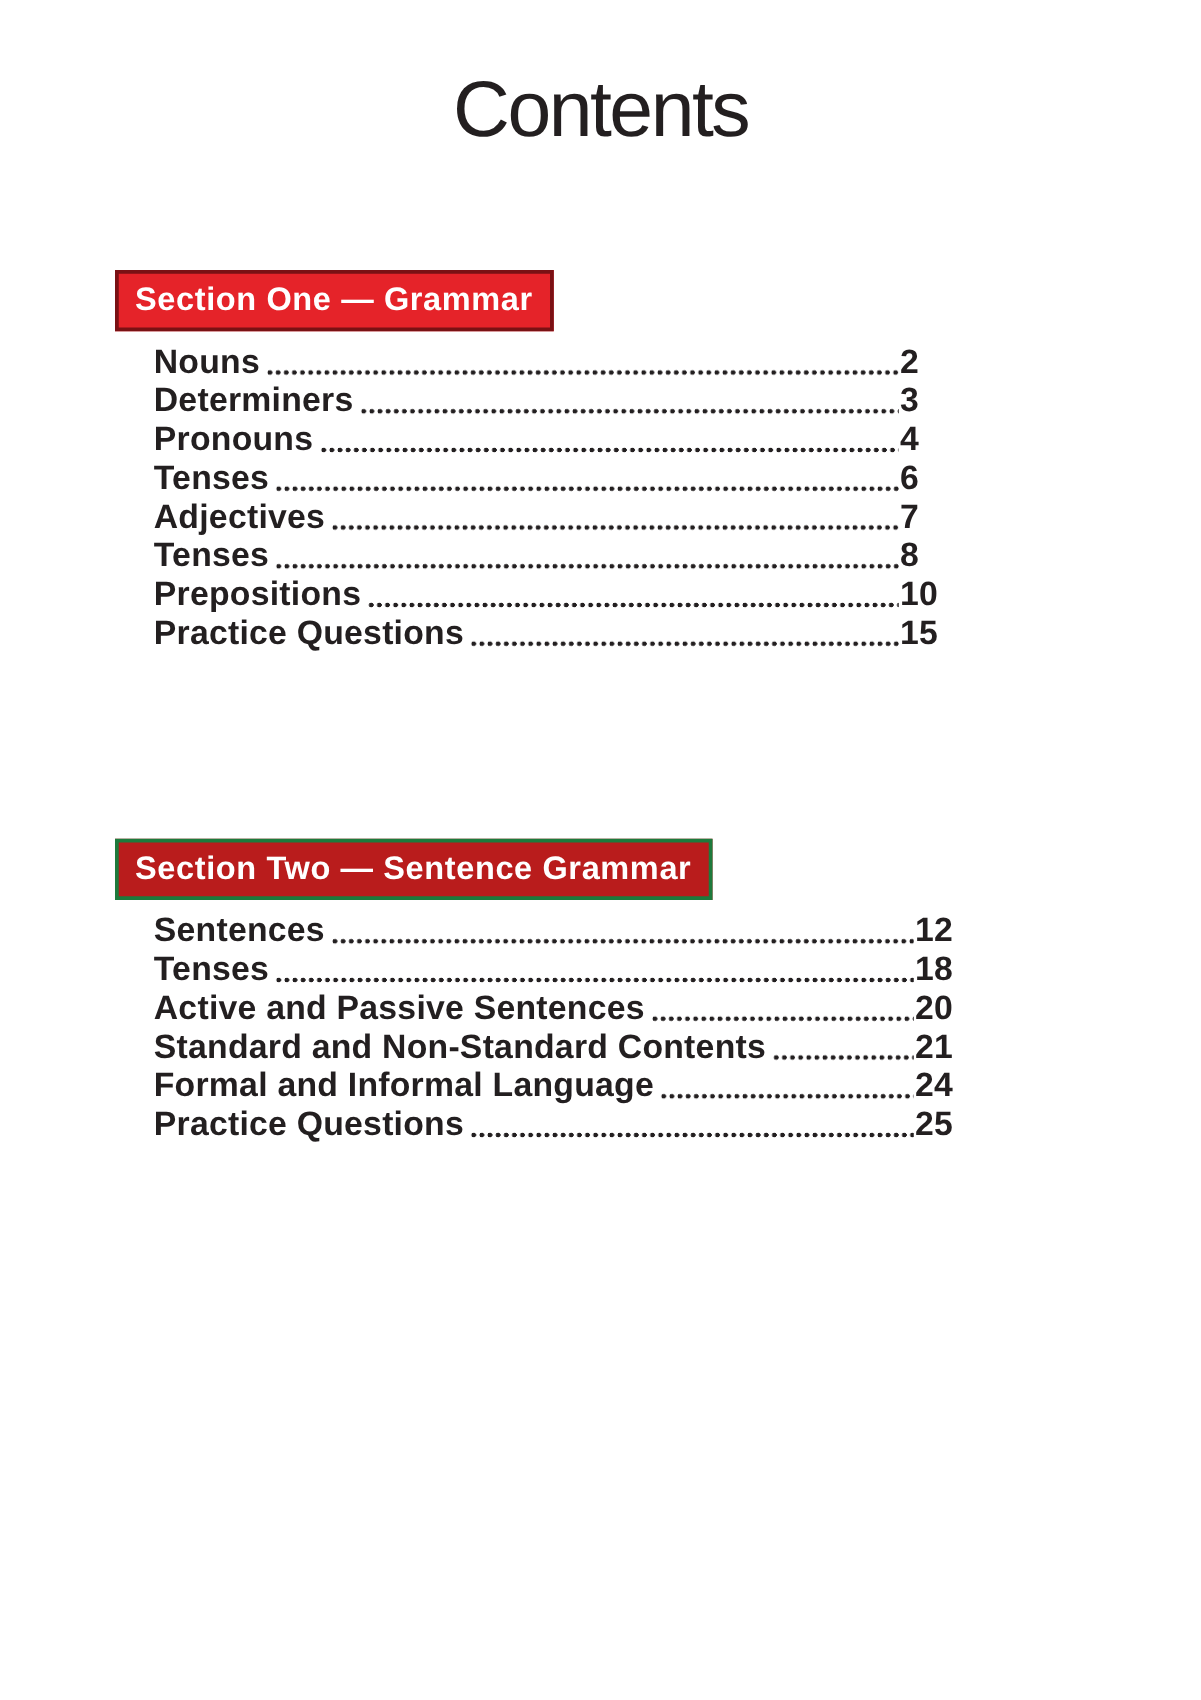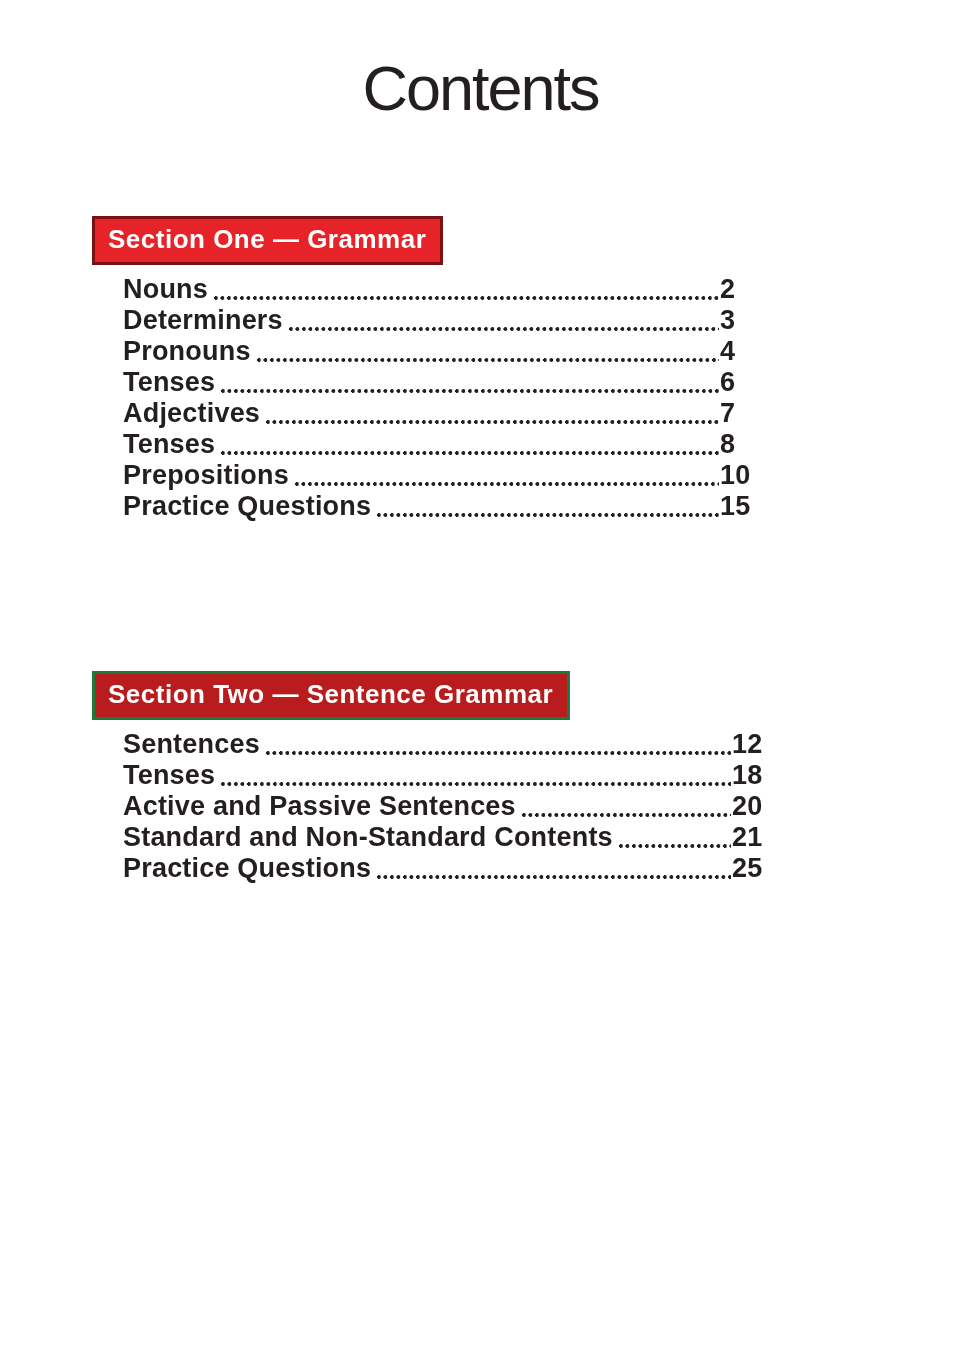--- a/index.html
+++ b/index.html
@@ -138,18 +138,23 @@
       <span class="lbl">Active and Passive Sentences</span>
       <span class="leader"></span>
       <span class="pg">20</span>
     </div>
     <div class="toc-row">
       <span class="lbl">Standard and Non-Standard Contents</span>
       <span class="leader"></span>
       <span class="pg">21</span>
     </div>
     <div class="toc-row">
+      <span class="lbl">Formal and Informal Language</span>
+      <span class="leader"></span>
+      <span class="pg">24</span>
+    </div>
+    <div class="toc-row">
       <span class="lbl">Practice Questions</span>
       <span class="leader"></span>
       <span class="pg">25</span>
     </div>
   </div>
 </div>
 
 </body></html>

